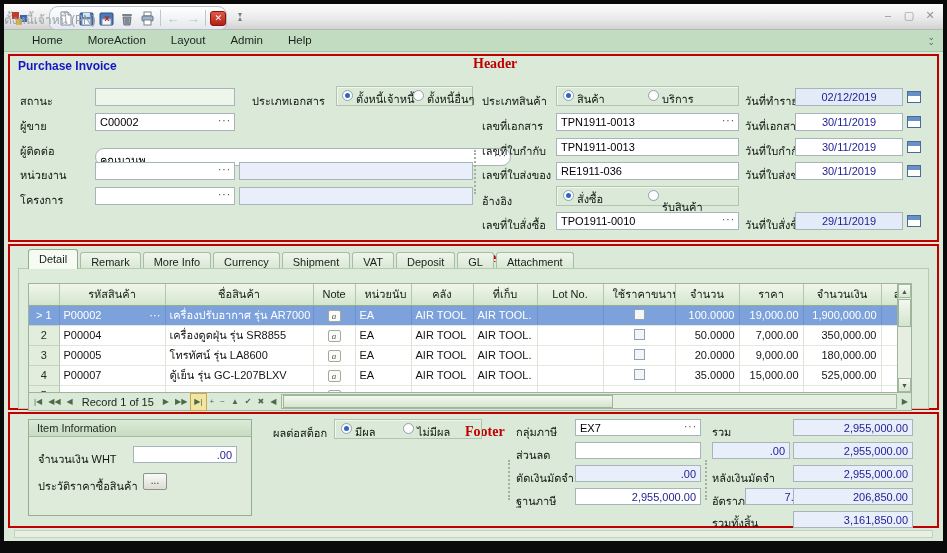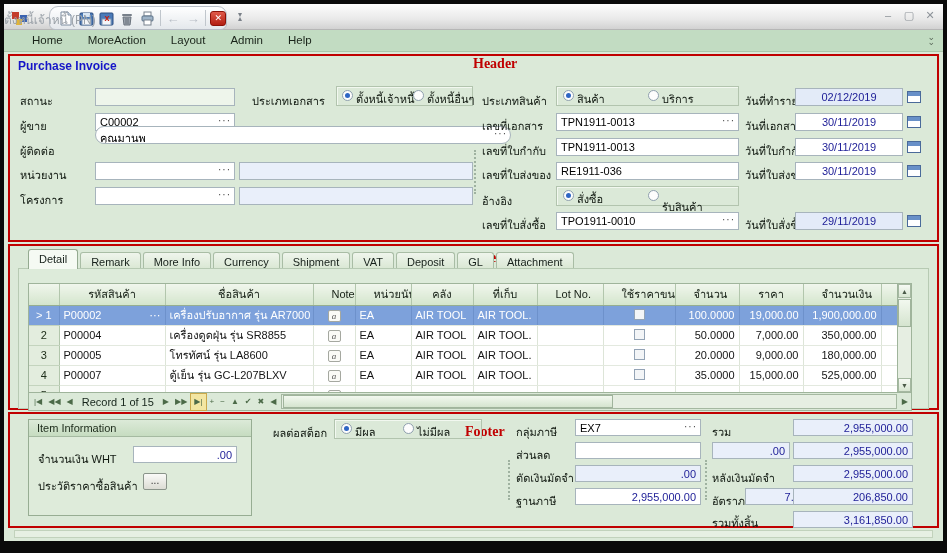--- a/index.html
+++ b/index.html
@@ -50,21 +50,21 @@
   .tabs { position:absolute; left:28px; top:249px; display:flex; align-items:flex-end; height:20px; }
   .tab { padding:3px 10px 2px; border:1px solid #a9bda5; border-bottom:none; margin-right:2px;
     background:linear-gradient(#eff5ec,#d9e7d3); border-radius:3px 3px 0 0; font-size:11px; color:#16201a; height:17px; }
   .tab.active { background:#f5faf3; height:20px; border-color:#94aa90; position:relative; z-index:3; }
   .tabpanel { position:absolute; left:18px; top:268px; width:911px; height:141px; border:1px solid #b7cab3;
     background:#ddebda; }
   .gridwrap { position:absolute; left:28px; top:283px; width:869px; height:110px; overflow:hidden; background:#fff;
     border:1px solid #9fb49b; border-right:none; }
   table.grid { border-collapse:collapse; table-layout:fixed; width:912px; }
   .grid th { background:linear-gradient(#f0f6ec,#d4e5cd); border-right:1px solid #b2c6ac; border-bottom:1px solid #96ae90;
-    font-weight:normal; font-size:11px; color:#162016; height:21px; padding:0 18px; overflow:hidden; white-space:nowrap; }
+    font-weight:normal; font-size:11px; color:#162016; height:21px; padding:0 9px; overflow:hidden; white-space:nowrap; }
   .grid td { border-right:1px solid #dde5d8; border-bottom:1px solid #e3e9df; height:20px; font-size:11px;
     padding:0 4px; overflow:hidden; white-space:nowrap; background:#fff; color:#141414; }
   .grid tr.sel td { background:#7da1db; color:#fff; border-right-color:#6d91cb; }
   .grid td.rownum { background:#e3edde; border-right:1px solid #b2c6ac; border-bottom:1px solid #c4d4be;
     text-align:center; color:#20301c; }
   .grid td.r { text-align:right; }
   .note-ic { display:inline-block; width:13px; height:12px; background:#fafaf6; border:1px solid #a5a8a0;
     border-radius:2px; font-family:"Liberation Serif","DejaVu Serif",serif; font-style:italic; font-size:9px;
     line-height:11px; text-align:center; color:#555; }
   .cbox { display:inline-block; width:11px; height:11px; background:#f3f5f7; border:1px solid #93a3b5; }
@@ -173,21 +173,21 @@
   <span class="radio" style="left:413px; top:90px;"></span>
   <span class="rlbl" style="left:427px; top:90px;">ตั้งหนี้อื่นๆ</span>
 
   <span class="lbl" style="left:20px; top:117px;">ผู้ขาย</span>
   <div class="field" style="left:95px; top:113px; width:140px;">
     <span>C00002</span>
     <span class="dots">···</span>
   </div>
 
   <span class="lbl" style="left:20px; top:142px;">ผู้ติดต่อ</span>
-  <div class="field" style="left:95px; top:126px; width:416px;border-radius:9px;">
+  <div class="field" style="left:95px; top:148px; width:416px;border-radius:9px;">
     <span>คุณมานพ</span>
     <span class="dots">···</span>
   </div>
 
   <span class="lbl" style="left:20px; top:166px;">หน่วยงาน</span>
   <div class="field" style="left:95px; top:162px; width:140px;">
     <span></span>
     <span class="dots">···</span>
   </div>
   <div class="field ro" style="left:239px; top:162px; width:234px;"></div>

